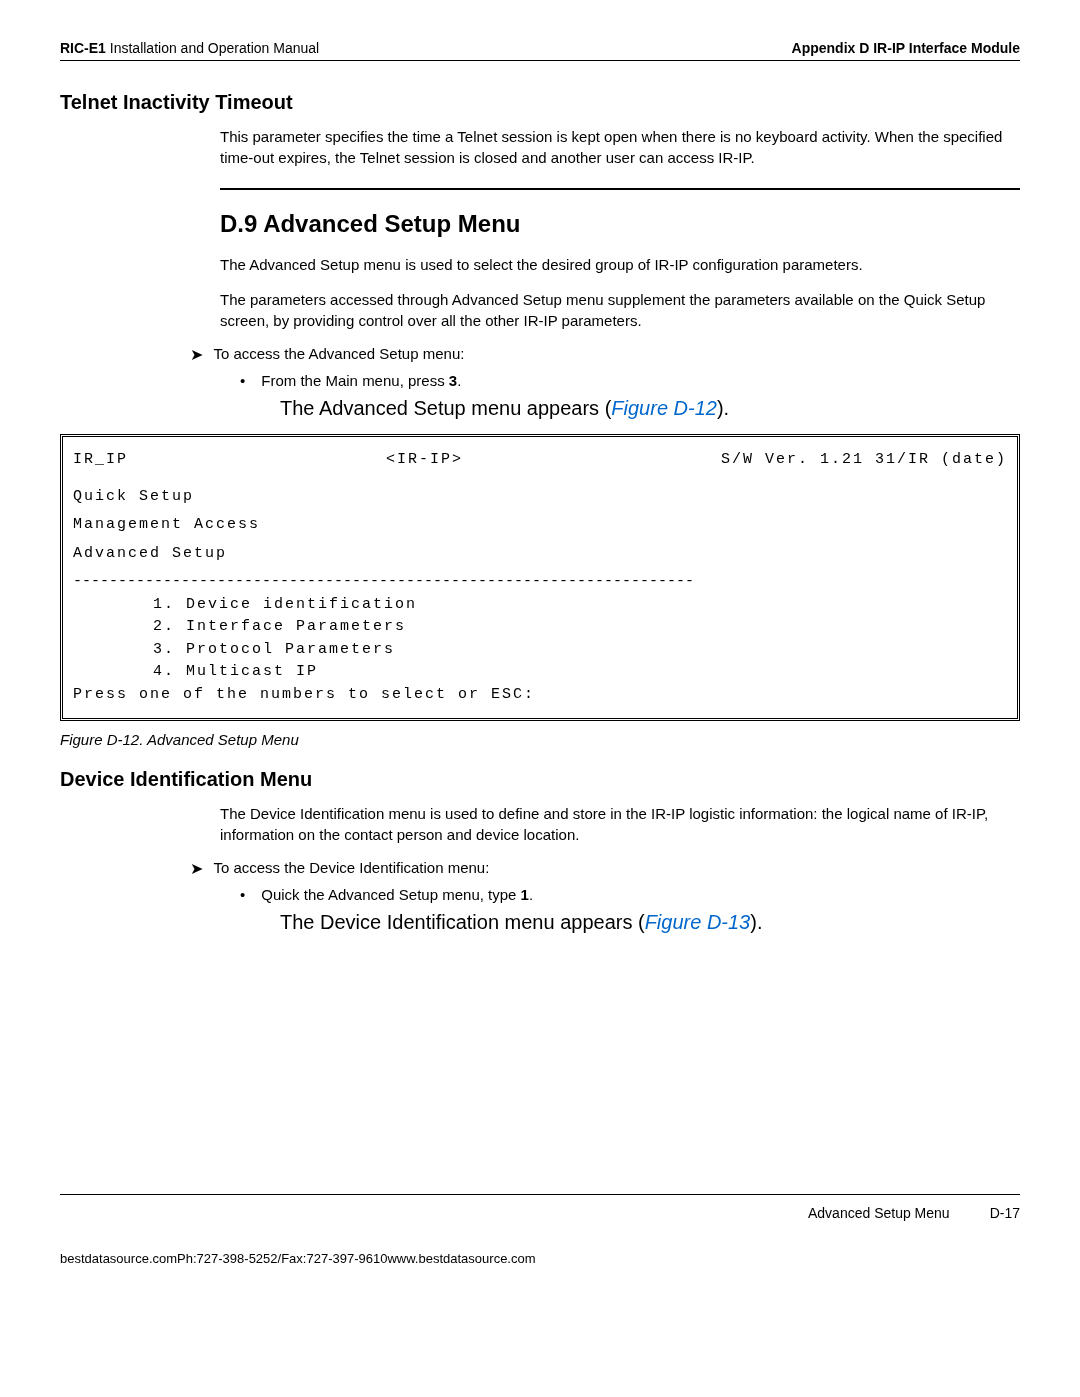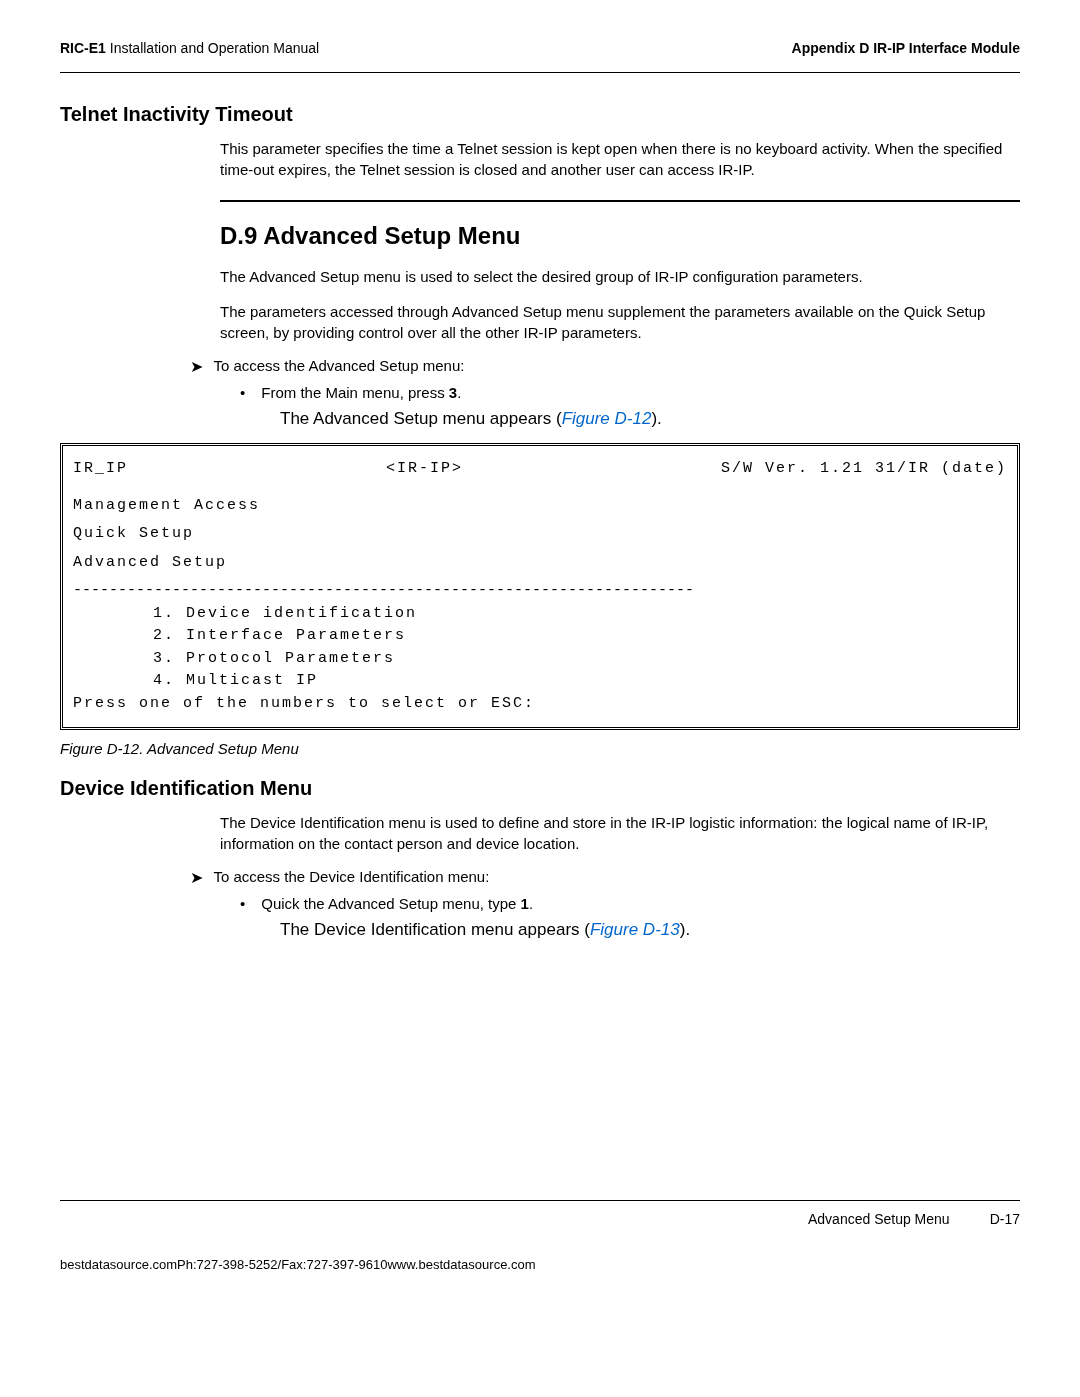--- a/index.html
+++ b/index.html
@@ -12,21 +12,21 @@
       background: #fff;
       color: #000;
       width: 1080px;
       margin: 0 auto;
       padding: 40px 60px 20px 60px;
     }
     .header {
       display: flex;
       justify-content: space-between;
       font-size: 14px;
-      padding-bottom: 16px;
+      padding-bottom: 4px;
       border-bottom: 1px solid #000;
       margin-bottom: 30px;
     }
     .header-left {
       font-weight: normal;
     }
     .header-left .bold {
       font-weight: bold;
     }
     .header-right {
@@ -72,21 +72,21 @@
       margin-left: 180px;
       margin-bottom: 8px;
       font-size: 15px;
     }
     .bullet {
       margin-right: 16px;
       font-size: 15px;
     }
     .indented-text {
       margin-left: 220px;
-      font-size: 17px;
+      font-size: 20px;
       margin-bottom: 14px;
     }
     .figure-link {
       color: #0066cc;
       font-style: italic;
     }
     .terminal-box {
       border: 3px double #000;
       padding: 12px 10px;
       font-family: "Courier New", monospace;
@@ -173,22 +173,22 @@
 <div class="indented-text">
   <span>The Advanced Setup menu appears (</span><span class="figure-link">Figure D-12</span><span>).</span>
 </div>
 
 <div class="terminal-box">
   <div class="terminal-header">
     <span>IR_IP</span>
     <span>&lt;IR-IP&gt;</span>
     <span>S/W Ver. 1.21 31/IR (date)</span>
   </div>
+  <div class="terminal-section">Quick Setup</div>
   <div class="terminal-section">Management Access</div>
-  <div class="terminal-section">Quick Setup</div>
   <div class="terminal-section">Advanced Setup</div>
   <div class="terminal-divider">---------------------------------------------------------------------</div>
   <div class="terminal-indent">1. Device identification</div>
   <div class="terminal-indent">2. Interface Parameters</div>
   <div class="terminal-indent">3. Protocol Parameters</div>
   <div class="terminal-indent">4. Multicast IP</div>
   <div>Press one of the numbers to select or ESC:</div>
 </div>
 
 <div class="figure-caption">Figure D-12.  Advanced Setup Menu</div>

